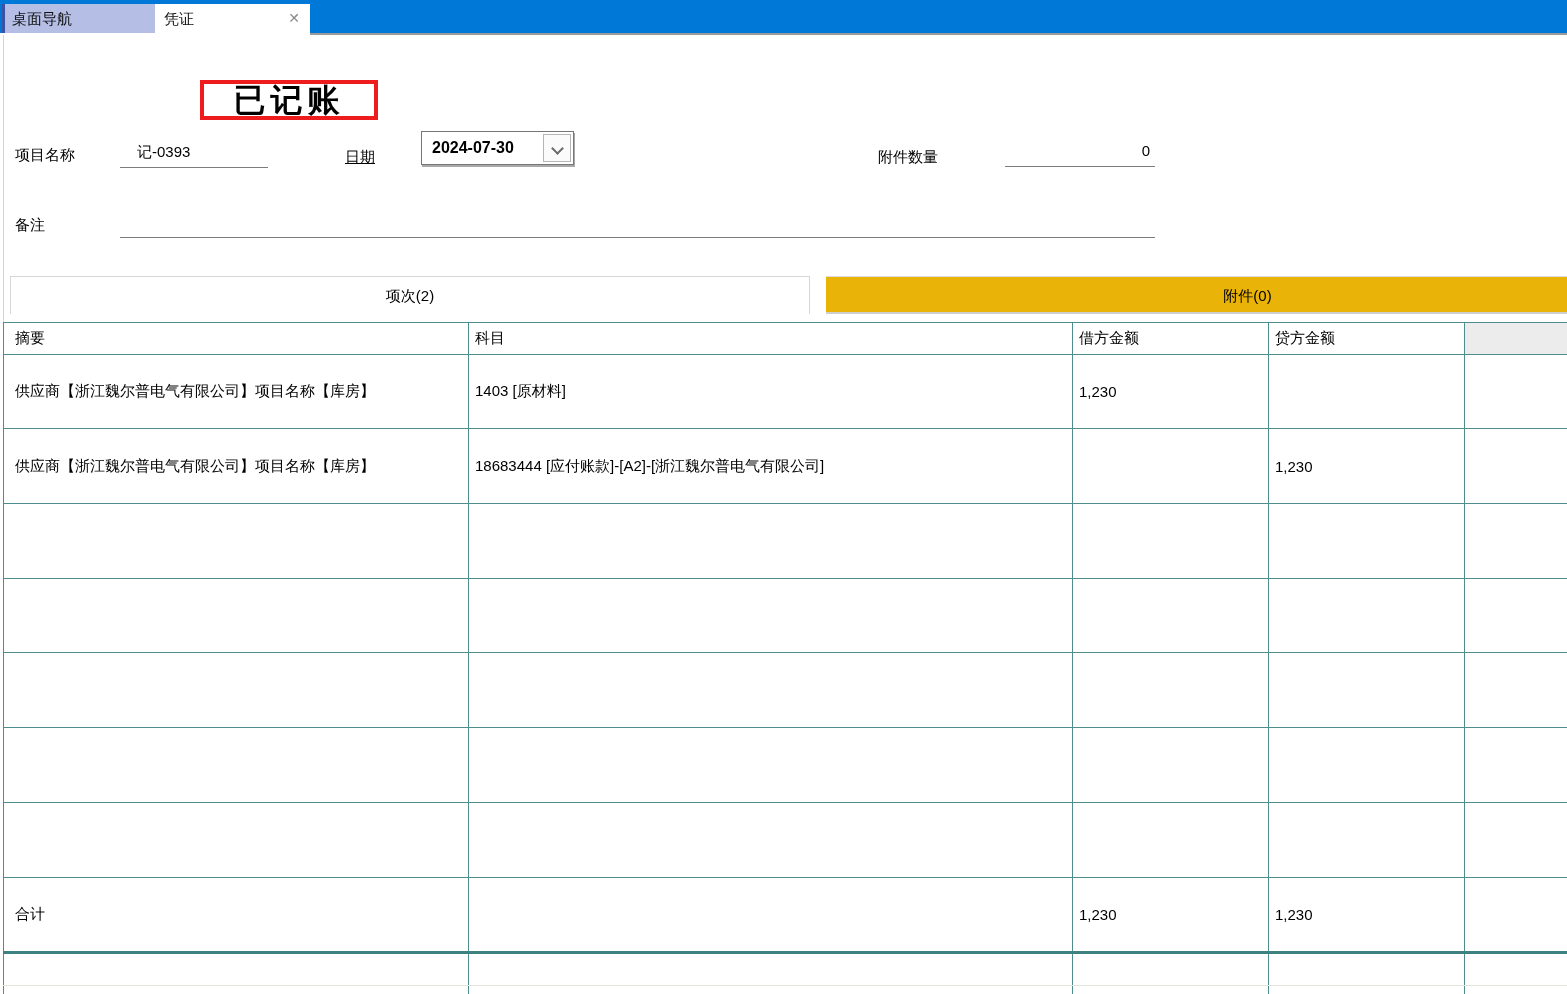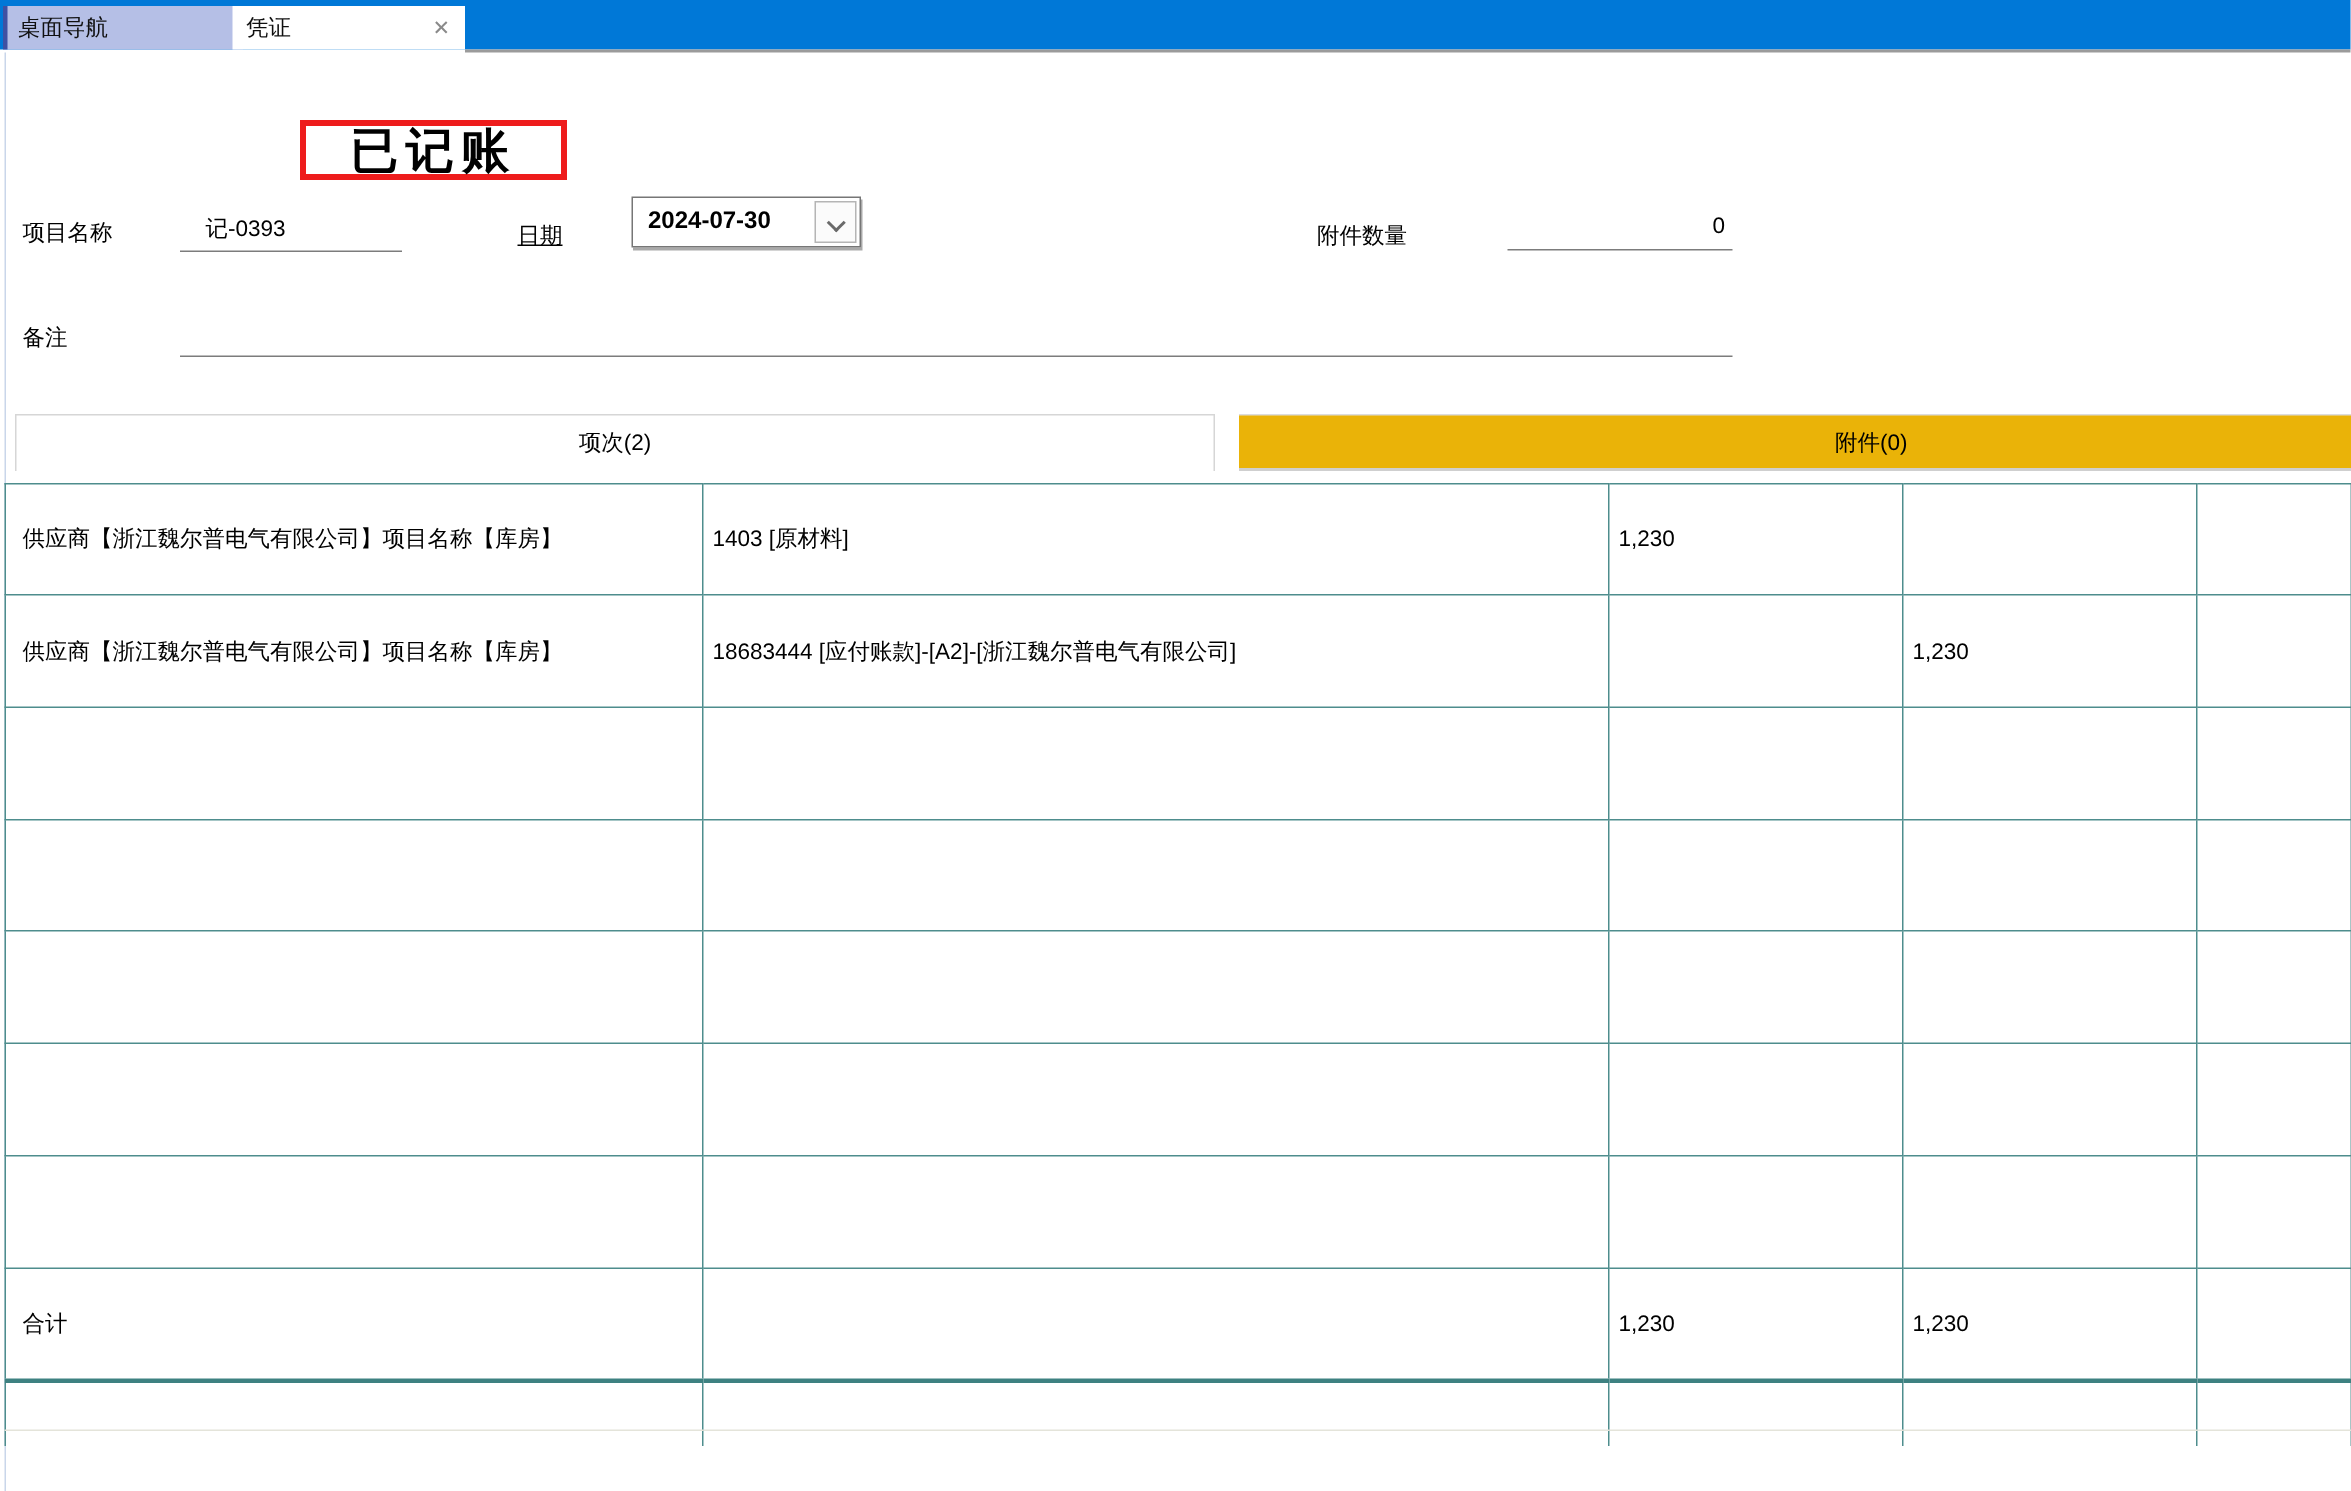--- a/index.html
+++ b/index.html
@@ -110,20 +110,27 @@
 <div class="abs gridwrap">
   <table class="grid">
     <colgroup>
       <col style="width:465px">
         <col style="width:604px">
         <col style="width:196px">
       <col style="width:196px">
         <col style="width:103px">
     </colgroup>
     <tbody>
+        <tr class="hdr">
+      <th class="h h-sum">摘要</th>
+      <th class="h h-acc">科目</th>
+      <th class="h h-amt">借方金额</th>
+      <th class="h h-amt">贷方金额</th>
+      <th class="h h-last"></th>
+    </tr>
     <tr class="r">
       <td class="c-sum">供应商【浙江魏尔普电气有限公司】项目名称【库房】</td>
       <td class="c-acc">1403 [原材料]</td>
       <td class="c-amt">1,230</td>
       <td class="c-amt"></td>
       <td></td>
     </tr>
     <tr class="r2">
       <td class="c-sum">供应商【浙江魏尔普电气有限公司】项目名称【库房】</td>
       <td class="c-acc">18683444 [应付账款]-[A2]-[浙江魏尔普电气有限公司]</td>

